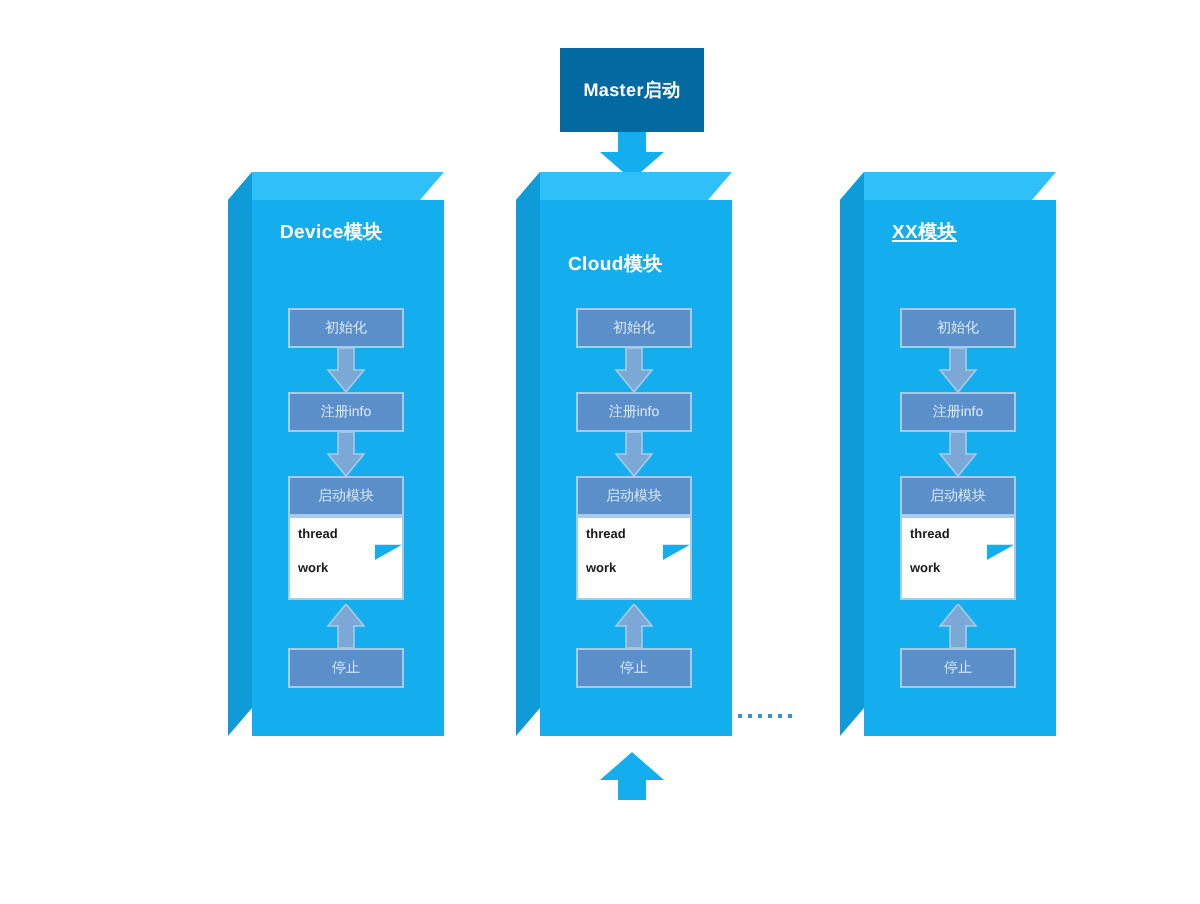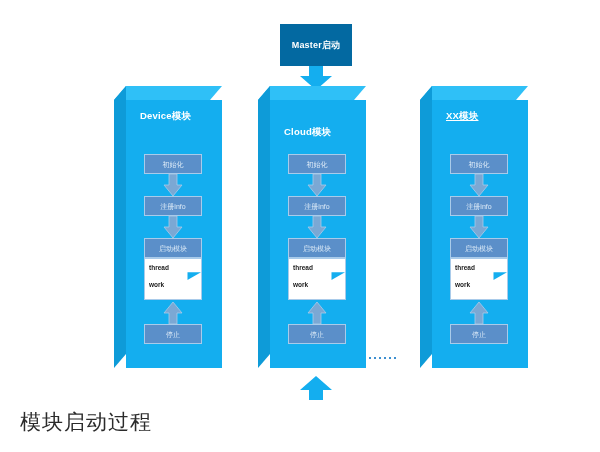--- a/index.html
+++ b/index.html
@@ -285,15 +285,14 @@
     <i></i>
     <i></i>
     <i></i>
     <i></i>
   </div>
 
   <svg style="position:absolute; left:292px; top:376px; width:48px; height:24px;" viewBox="0 0 48 24">
     <polygon points="24,0 40,14 31,14 31,24 17,24 17,14 8,14" fill="#14AEEF"></polygon>
   </svg>
 
-  <div class="caption" style="left:20px; top:408px;">模块启动过程</div>
 
 </div>
 
 </body></html>

